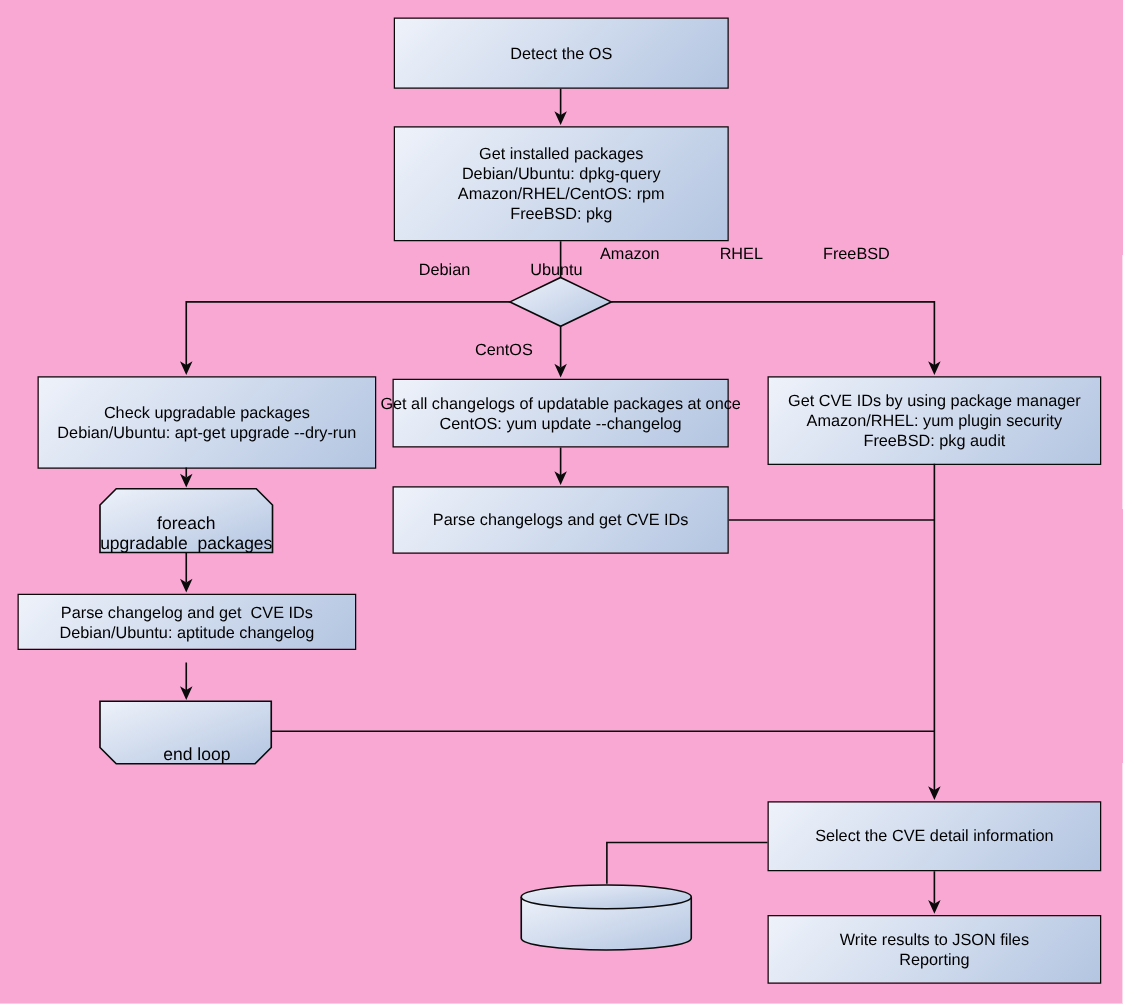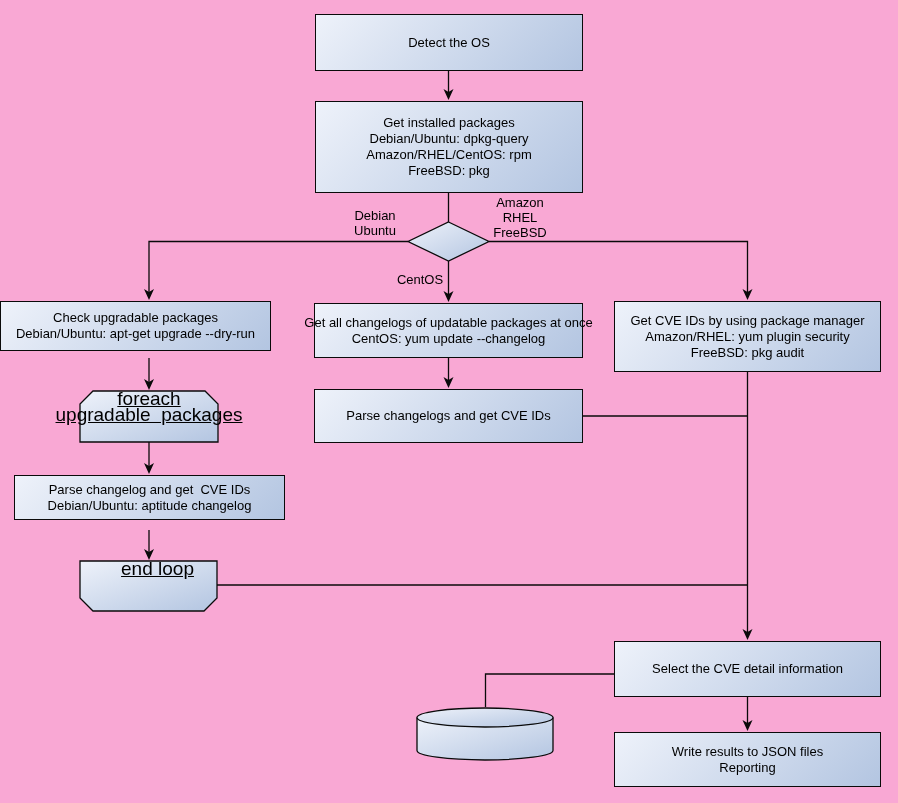--- a/index.html
+++ b/index.html
@@ -11,26 +11,26 @@
   .node{
     position:absolute;
     background:linear-gradient(135deg,#eef2fa 0%,#b3c5e1 100%);
     border:1.4px solid #0a0a0a;
     display:flex;flex-direction:column;align-items:center;justify-content:center;
     text-align:center;font-size:13px;line-height:16px;
     box-sizing:border-box;
   }
   .ln{white-space:pre;}
   .shape-label{
-    position:absolute;display:flex;flex-direction:column;align-items:center;justify-content:flex-start;
-    text-align:center;font-size:19px;line-height:16px;background:transparent;pointer-events:none;text-decoration:underline;
+    position:absolute;display:flex;flex-direction:column;align-items:center;justify-content:flex-end;
+    text-align:center;font-size:14px;line-height:16px;background:transparent;pointer-events:none;
   }
   .elabel{
-    position:absolute;display:flex;flex-direction:column;align-items:center;
-    text-align:center;font-size:13px;line-height:15px;background:transparent;
+    position:absolute;display:flex;align-items:center;
+    text-align:center;font-size:13px;line-height:15px;background:transparent;gap:48px;
   }
 </style>
 </head>
 <body>
 
 <div class="canvas">
 
   <svg class="layer" width="898" height="803" viewBox="0 0 898 803">
     <defs>
       <linearGradient id="nodeGrad" x1="0" y1="0" x2="1" y2="1">
@@ -85,21 +85,21 @@
     <div class="ln">Detect the OS</div>
   </div>
 
   <div class="node" style="left:315px;top:101px;width:268px;height:92px">
     <div class="ln">Get installed packages</div>
     <div class="ln">Debian/Ubuntu: dpkg-query</div>
     <div class="ln">Amazon/RHEL/CentOS: rpm</div>
     <div class="ln">FreeBSD: pkg</div>
   </div>
 
-  <div class="node" style="left:0;top:301px;width:271px;height:50px">
+  <div class="node" style="left:30px;top:301px;width:271px;height:74px">
     <div class="ln">Check upgradable packages</div>
     <div class="ln">Debian/Ubuntu: apt-get upgrade --dry-run</div>
   </div>
 
   <div class="node" style="left:14px;top:475px;width:271px;height:45px">
     <div class="ln">Parse changelog and get  CVE IDs</div>
     <div class="ln">Debian/Ubuntu: aptitude changelog</div>
   </div>
 
   <div class="node" style="left:314px;top:303px;width:269px;height:55px">

